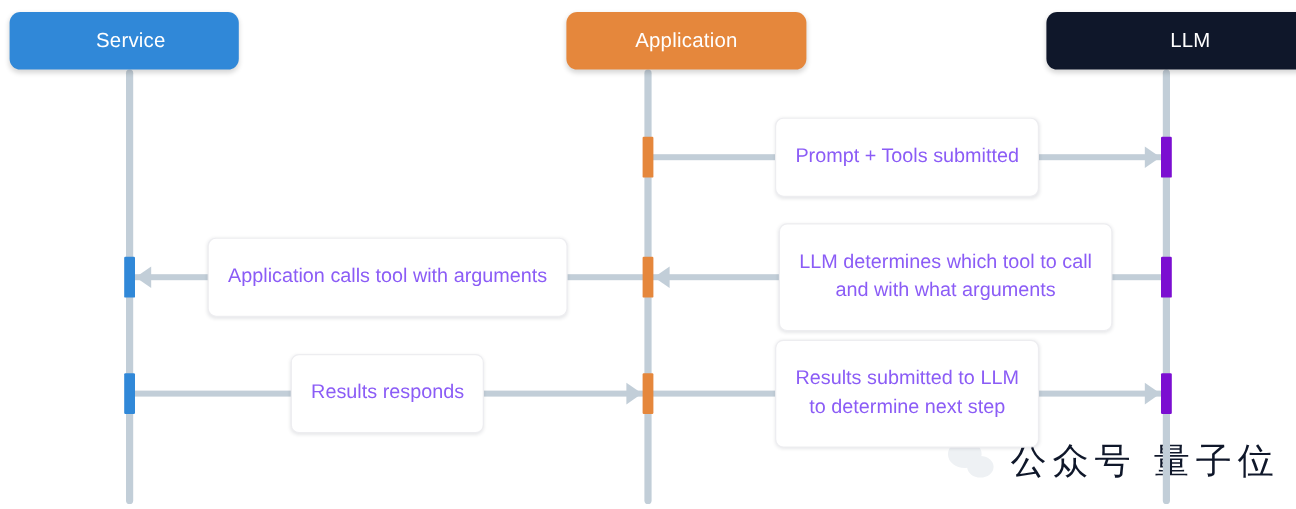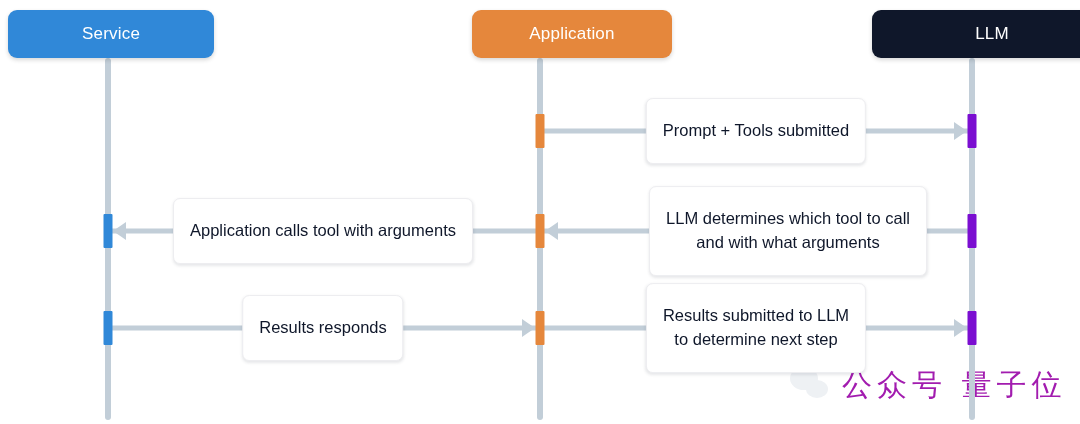--- a/index.html
+++ b/index.html
@@ -43,21 +43,21 @@
   .wm-logo .b1, .wm-logo .b2 {
     position: absolute;
     background: #eef1f4;
     border-radius: 50%;
   }
   .wm-logo .b1 { width: 28px; height: 23px; left: 0; top: 0; }
   .wm-logo .b2 { width: 22px; height: 18px; left: 16px; top: 13px; }
   .wm-text {
     font-size: 30px;
     letter-spacing: 5px;
-    color: #a21caf;
+    color: #0f172a;
     font-family: "DejaVu Sans", sans-serif;
     white-space: nowrap;
     line-height: 1;
     text-align: center;
   }
 
   
   .lifeline {
     position: absolute;
     width: 6px;
@@ -122,21 +122,21 @@
   
   .msg-label {
     position: absolute;
     background: #ffffff;
     border: 1px solid #ededf0;
     border-radius: 7px;
     box-shadow: 0 1px 3px rgba(20,30,50,0.10);
     padding: 20px 16px;
     transform: translate(-50%, -50%);
     text-align: center;
-    color: #0f172a;
+    color: #8b5cf6;
     font-size: 16.5px;
     line-height: 1.45;
     white-space: nowrap;
   }
   .msg-label .l2 { display: block; }
 </style>
 </head>
 <body>
 
 <div id="diagram">
@@ -181,21 +181,21 @@
 
   <div id="labels">
       <div class="msg-label" style="left: 756px; top: 131px;"><span>Prompt + Tools submitted</span></div>
       <div class="msg-label" style="left: 756px; top: 231px; margin-left: 32px;"><span>LLM determines which tool to call</span><span class="l2">and with what arguments</span></div>
       <div class="msg-label" style="left: 323px; top: 231px;"><span>Application calls tool with arguments</span></div>
       <div class="msg-label" style="left: 323px; top: 328px;"><span>Results responds</span></div>
       <div class="msg-label" style="left: 756px; top: 328px;"><span>Results submitted to LLM</span><span class="l2">to determine next step</span></div>
     </div>
 
   <div id="actors">
-      <div class="actor" style="left: 8px; top: 10px; width: 206px; background: rgb(48, 136, 216);">
+      <div class="actor" style="left: 8px; top: 10px; width: 180px; background: rgb(48, 136, 216); padding-left: 11px;">
         <span class="actor-label">Service</span>
       </div>
       <div class="actor" style="left: 440px; top: 10px; width: 200px; background: rgb(229, 135, 60); margin-left: 32px;">
         <span class="actor-label">Application</span>
       </div>
       <div class="actor" style="left: 872px; top: 10px; width: 240px; background: #0f172a;">
         <span class="actor-label">LLM</span>
       </div>
     </div>
 

